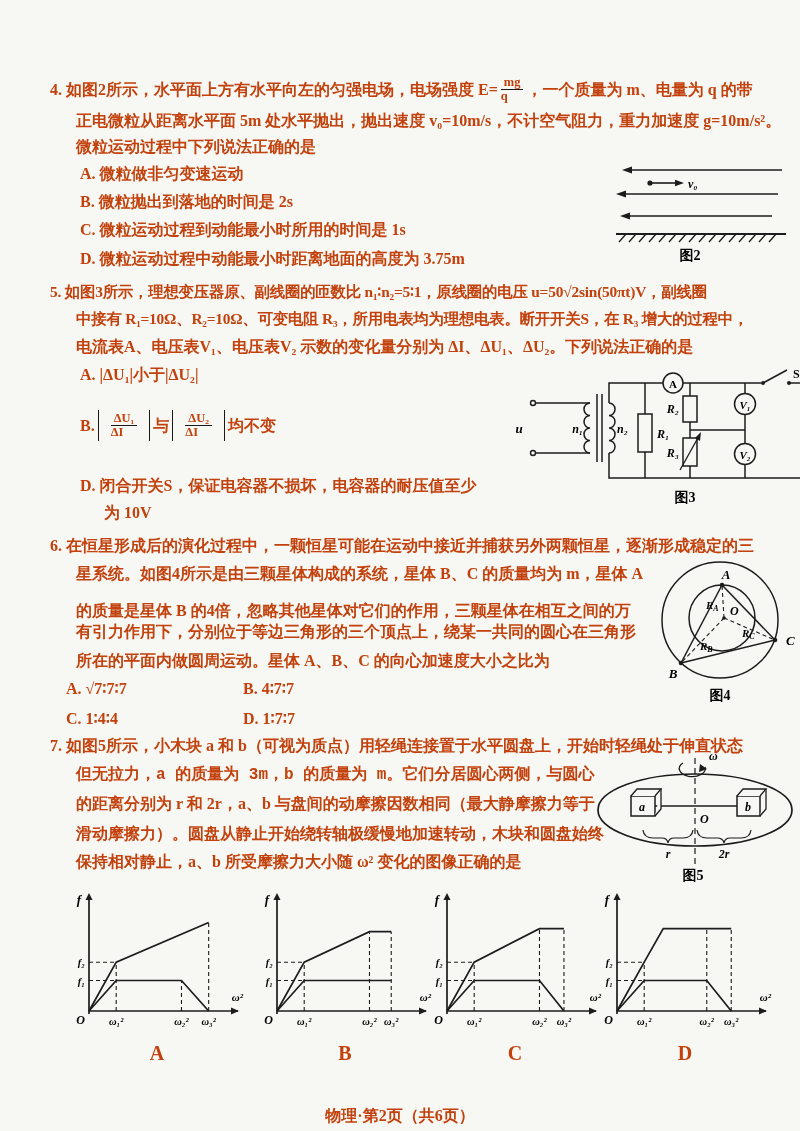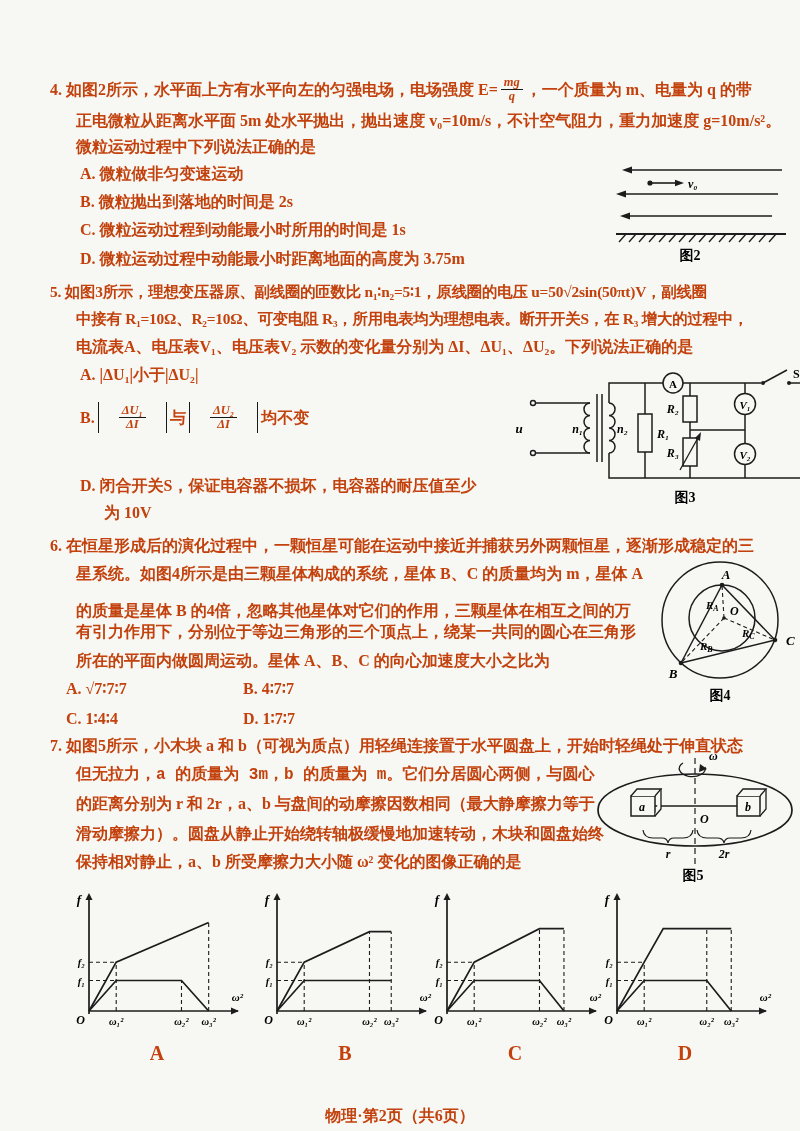--- a/index.html
+++ b/index.html
@@ -1,23 +1,23 @@
 <!DOCTYPE html>
 <html><head>
 <meta charset="utf-8">
 <style>
   html,body{margin:0;padding:0;background:#e9e9e6;}
   .page{position:relative;width:800px;height:1131px;background:#f7f7f3;overflow:hidden;
         font-family:"Liberation Serif","DejaVu Serif",serif;color:#c2410c;font-weight:bold;}
   .tline{position:absolute;white-space:nowrap;font-size:16px;line-height:22px;}
   .tight{font-size:15.4px;letter-spacing:-0.2px;}
-  .frac{display:inline-flex;flex-direction:column;align-items:center;vertical-align:middle;
-        margin:0 3px;font-size:12.5px;line-height:1.05;font-style:italic;}
+  .frac{display:inline-flex;flex-direction:column;vertical-align:middle;
+        margin:0 3px;font-size:12.5px;line-height:1.05;}
   .frac .num{border-bottom:1.4px solid #191919;padding:0 3px;}
-  .bars{border-left:1.4px solid #191919;border-right:1.4px solid #191919;padding:2px 20px;margin:4px 3px;}
+  .bars{border-left:1.4px solid #191919;border-right:1.4px solid #191919;padding:2px 12px;margin:12px 3px;}
   .fig{position:absolute;}
   svg text{font-family:"Liberation Serif","DejaVu Serif",serif;font-weight:bold;}
   .graph{position:absolute;width:182px;}
   .gletter{text-align:center;font-size:20px;font-weight:bold;margin-top:2px;}
   .footer{position:absolute;left:0;right:0;text-align:center;font-size:16px;margin-top:40px;}
 </style>
 </head>
 <body>
 
 <div class="page">

